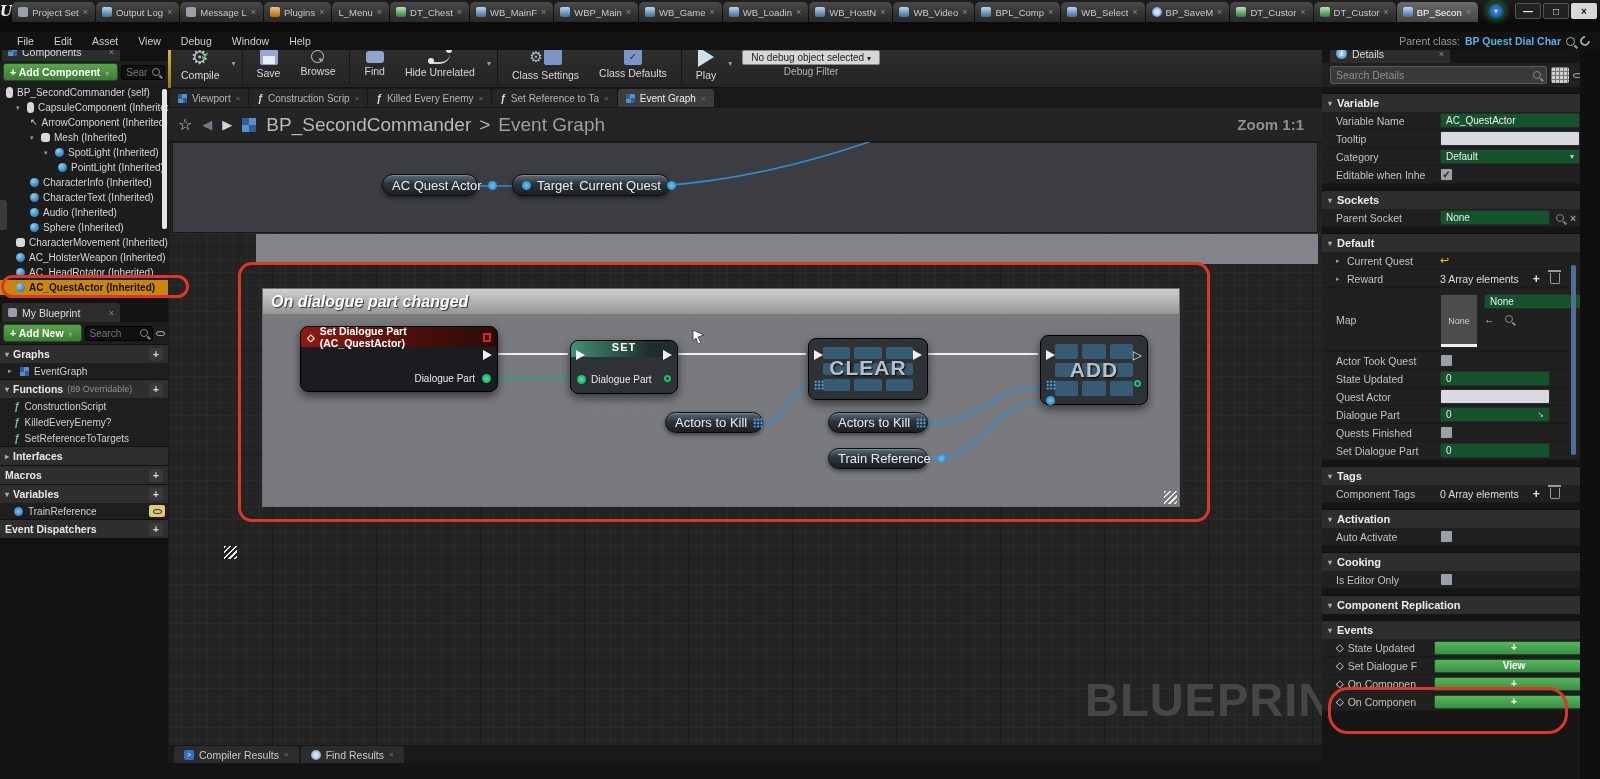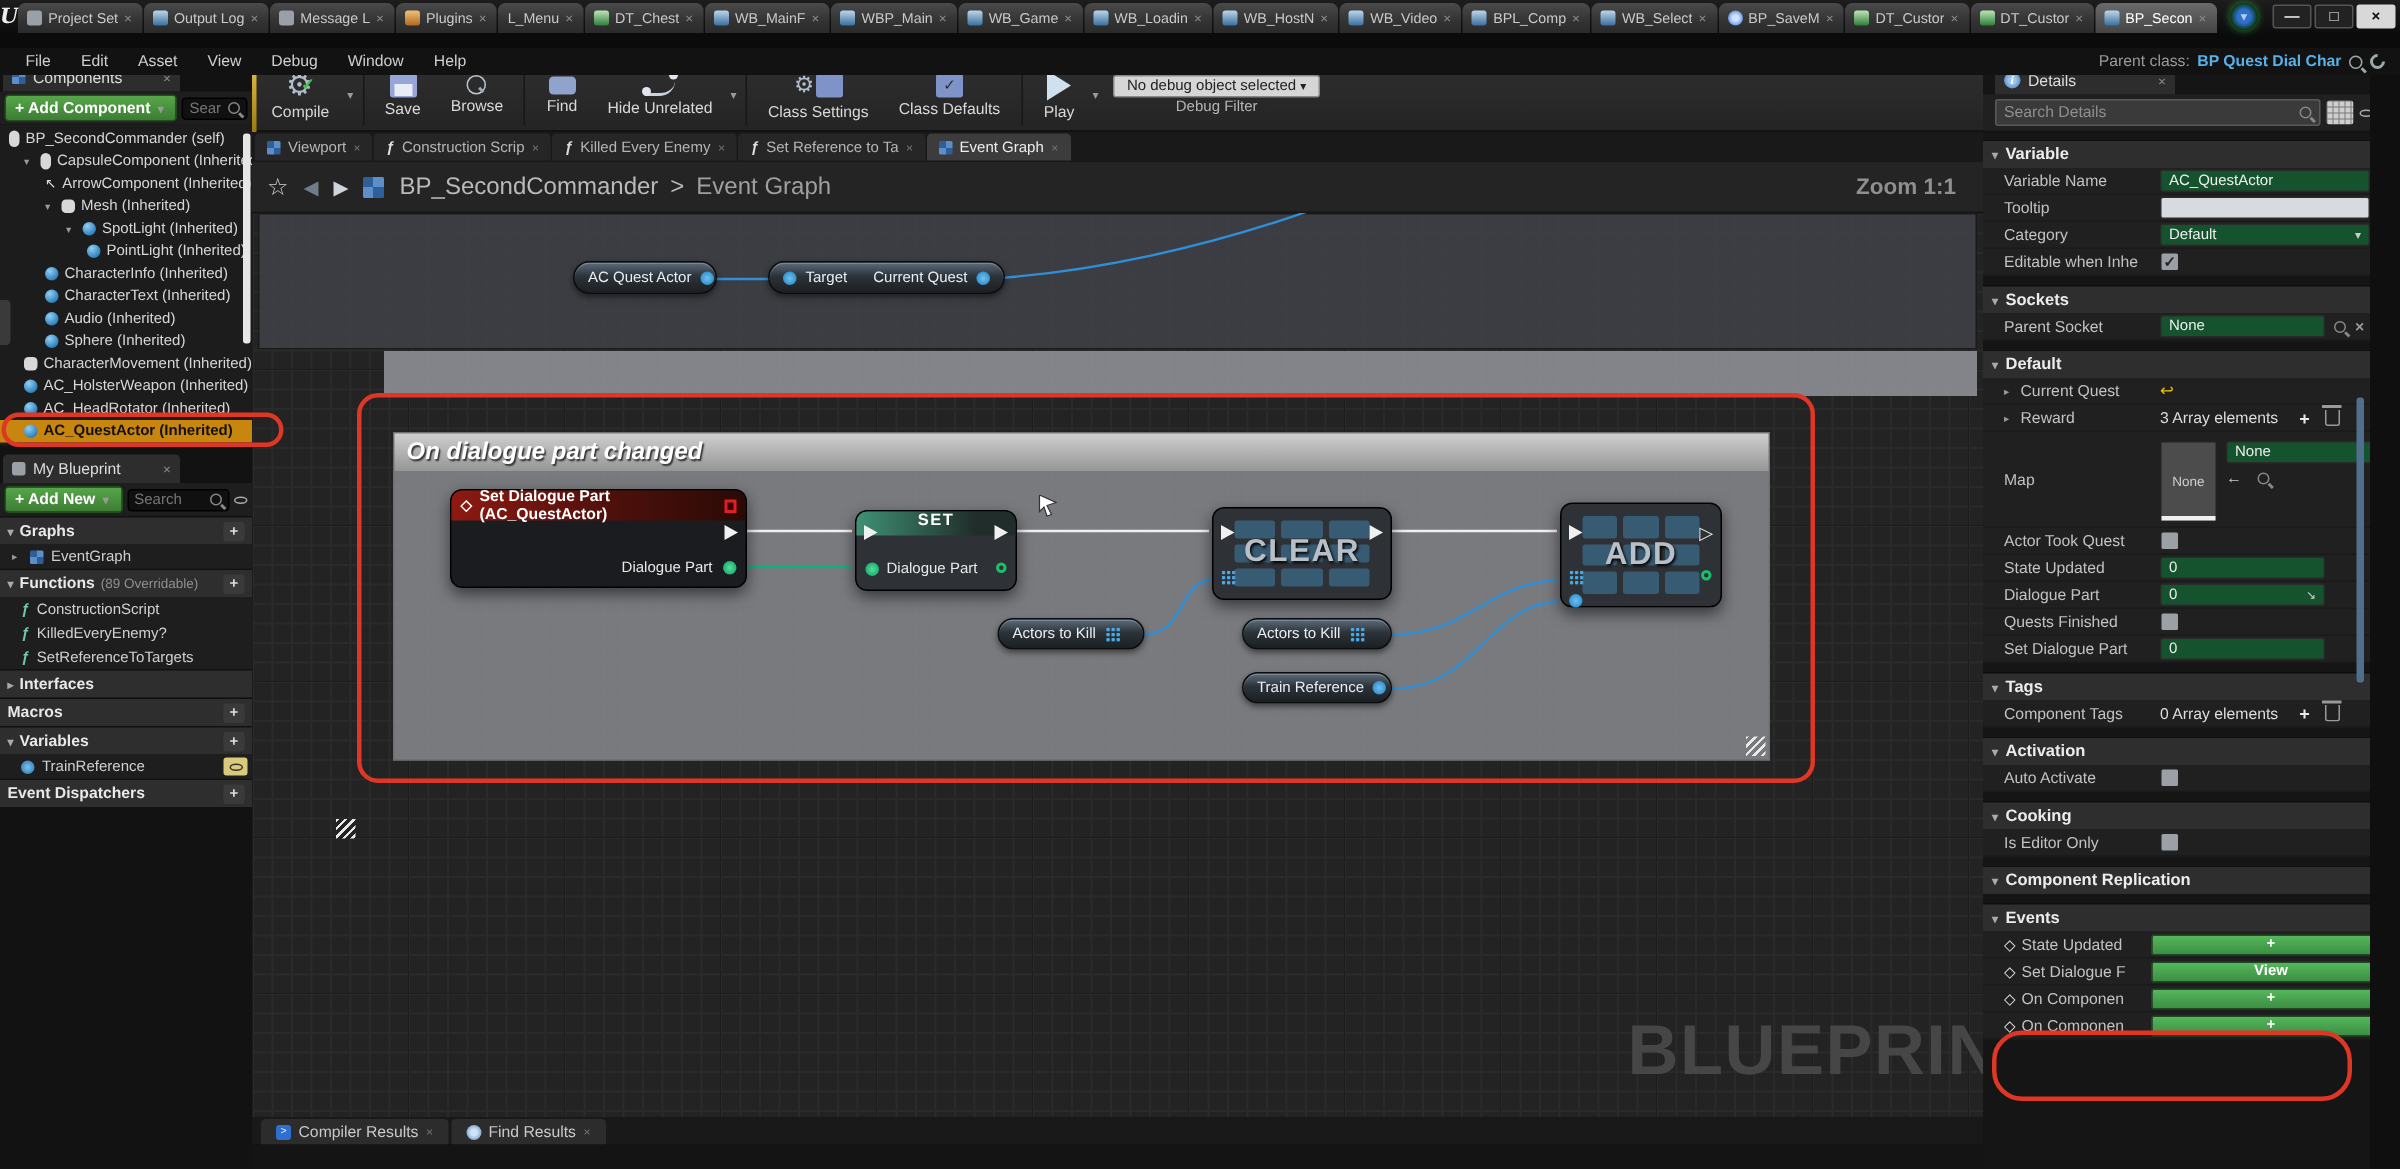--- a/index.html
+++ b/index.html
@@ -80,35 +80,35 @@
 .eye{width:9px;height:5px;border:1.2px solid #333;border-radius:50%;position:relative}
 
 #gtabs{position:absolute;left:0;top:48px;width:100%;height:20px;background:#191919;display:flex;align-items:center;gap:1px;padding-left:2px}
 .gtab{height:18px;display:flex;align-items:center;gap:5px;padding:0 8px;background:#262626;color:#b5b5b5;font-size:10px;border-radius:3px 3px 0 0;white-space:nowrap}
 .gtab.active{background:#3c3c3c;color:#eee}
 .gtab .gx{color:#777;font-size:8px}
 #crumb{position:absolute;left:0;top:68px;width:100%;height:34px;background:#242424;display:flex;align-items:center;gap:10px;padding:0 10px;border-bottom:1px solid #161616}
 .star{color:#cfcfcf;font-size:16px}
 .nav{font-size:13px}
 .nav.back{color:#6f7c8a}.nav.fwd{color:#cdd6df}
-.crumbtxt{font-size:16px;color:#b9b9b9;display:flex;gap:8px;align-items:center}
+.crumbtxt{font-size:19px;color:#b9b9b9;display:flex;gap:8px;align-items:center}
 .crumbtxt .cur{color:#9f9f9f}
 .zoomlab{margin-left:auto;color:#8f8f8f;font-size:15px;font-weight:bold;padding-right:8px}
 
 #canvas{position:absolute;left:0;top:102px;width:100%;height:603px;overflow:hidden;background-color:#232323;
 background-image:linear-gradient(#1c1c1c 1px,transparent 1px),linear-gradient(90deg,#1c1c1c 1px,transparent 1px),linear-gradient(#2a2a2a 1px,transparent 1px),linear-gradient(90deg,#2a2a2a 1px,transparent 1px);
 background-size:104px 104px,104px 104px,13px 13px,13px 13px}
 .band{position:absolute;left:4px;top:0;width:1146px;height:91px;background:rgba(62,63,68,.95);border:1px solid #1a1a1a;z-index:1}
 .strip{position:absolute;left:88px;top:92px;width:1062px;height:30px;background:#8c8d92;opacity:.92;z-index:1}
 .comment{position:absolute;left:94px;top:146px;width:918px;height:219px;background:rgba(140,141,147,.82);border:1px solid #6f7074;z-index:2}
 .comment-h{height:25px;background:linear-gradient(#cfcfcf,#969696);display:flex;align-items:center;padding:0 8px;font-size:16px;font-weight:bold;color:#fff;text-shadow:1px 1px 1px #333;font-style:italic}
 .rhandle{position:absolute;width:13px;height:13px;background:repeating-linear-gradient(135deg,#e8e8e8 0 1.5px,transparent 1.5px 4px)}
 .watermark{position:absolute;left:917px;top:530px;font-size:47px;font-weight:bold;color:#464646;letter-spacing:1px;z-index:1}
 
-.pill{position:absolute;height:22px;border-radius:11px;background:linear-gradient(#5d6d7c,#2c3339 45%,#1b1f23);border:1px solid #0a0c0e;box-shadow:inset 0 1px 0 rgba(255,255,255,.2),0 2px 4px rgba(0,0,0,.5);color:#e9eef3;font-size:10px;display:flex;align-items:center;gap:6px;padding:0 9px;z-index:10;white-space:nowrap}
+.pill{position:absolute;height:22px;border-radius:11px;background:linear-gradient(#5d6d7c,#2c3339 45%,#1b1f23);border:1px solid #0a0c0e;box-shadow:inset 0 1px 0 rgba(255,255,255,.2),0 2px 4px rgba(0,0,0,.5);color:#e9eef3;font-size:13px;display:flex;align-items:center;gap:6px;padding:0 9px;z-index:10;white-space:nowrap}
 .pin{width:9px;height:9px;border-radius:50%;flex:0 0 auto}
 .pin.b{background:radial-gradient(#6fc0f0,#1d7fc0)}
 .pin.g{background:radial-gradient(#4fe0a0,#0e9a5f)}
 .pin.ghollow{background:transparent;border:2px solid #17c06b;width:7px;height:7px}
 .pin.grid{border-radius:0;width:10px;height:10px;background-image:radial-gradient(circle,#49ace8 1.1px,transparent 1.4px);background-size:3.4px 3.4px}
 .node{position:absolute;background:rgba(20,22,25,.94);border:1px solid #000;border-radius:8px;box-shadow:0 4px 10px rgba(0,0,0,.55);z-index:10}
 .node.lite{background:rgba(43,46,50,.96)}
 .ev-h{height:20px;background:linear-gradient(90deg,#8d1a12,#4e100b 55%,#2a0a06);border-radius:7px 7px 0 0;display:flex;align-items:center;gap:5px;padding:0 6px;font-size:10.5px;font-weight:bold;color:#fff}
 .ev-d{color:#fff;font-size:10px}
 .ev-sq{margin-left:auto;width:9px;height:9px;border:2px solid #e02020;background:#3a0000}
@@ -763,20 +763,26 @@
           <span class="chk"></span>
         </div>
       </div>
     <div class="drow">
         <span class="dlab">State Updated</span>
         <div class="dval">
           <div class="field w110">0</div>
         </div>
       </div>
     <div class="drow">
+        <span class="dlab">Quest Actor</span>
+        <div class="dval">
+          <div class="field w110 light"></div>
+        </div>
+      </div>
+    <div class="drow">
         <span class="dlab">Dialogue Part</span>
         <div class="dval">
           <div class="field w110">
             <span>0</span>
             <span class="ddown">↘</span>
           </div>
         </div>
       </div>
     <div class="drow">
         <span class="dlab">Quests Finished</span>

